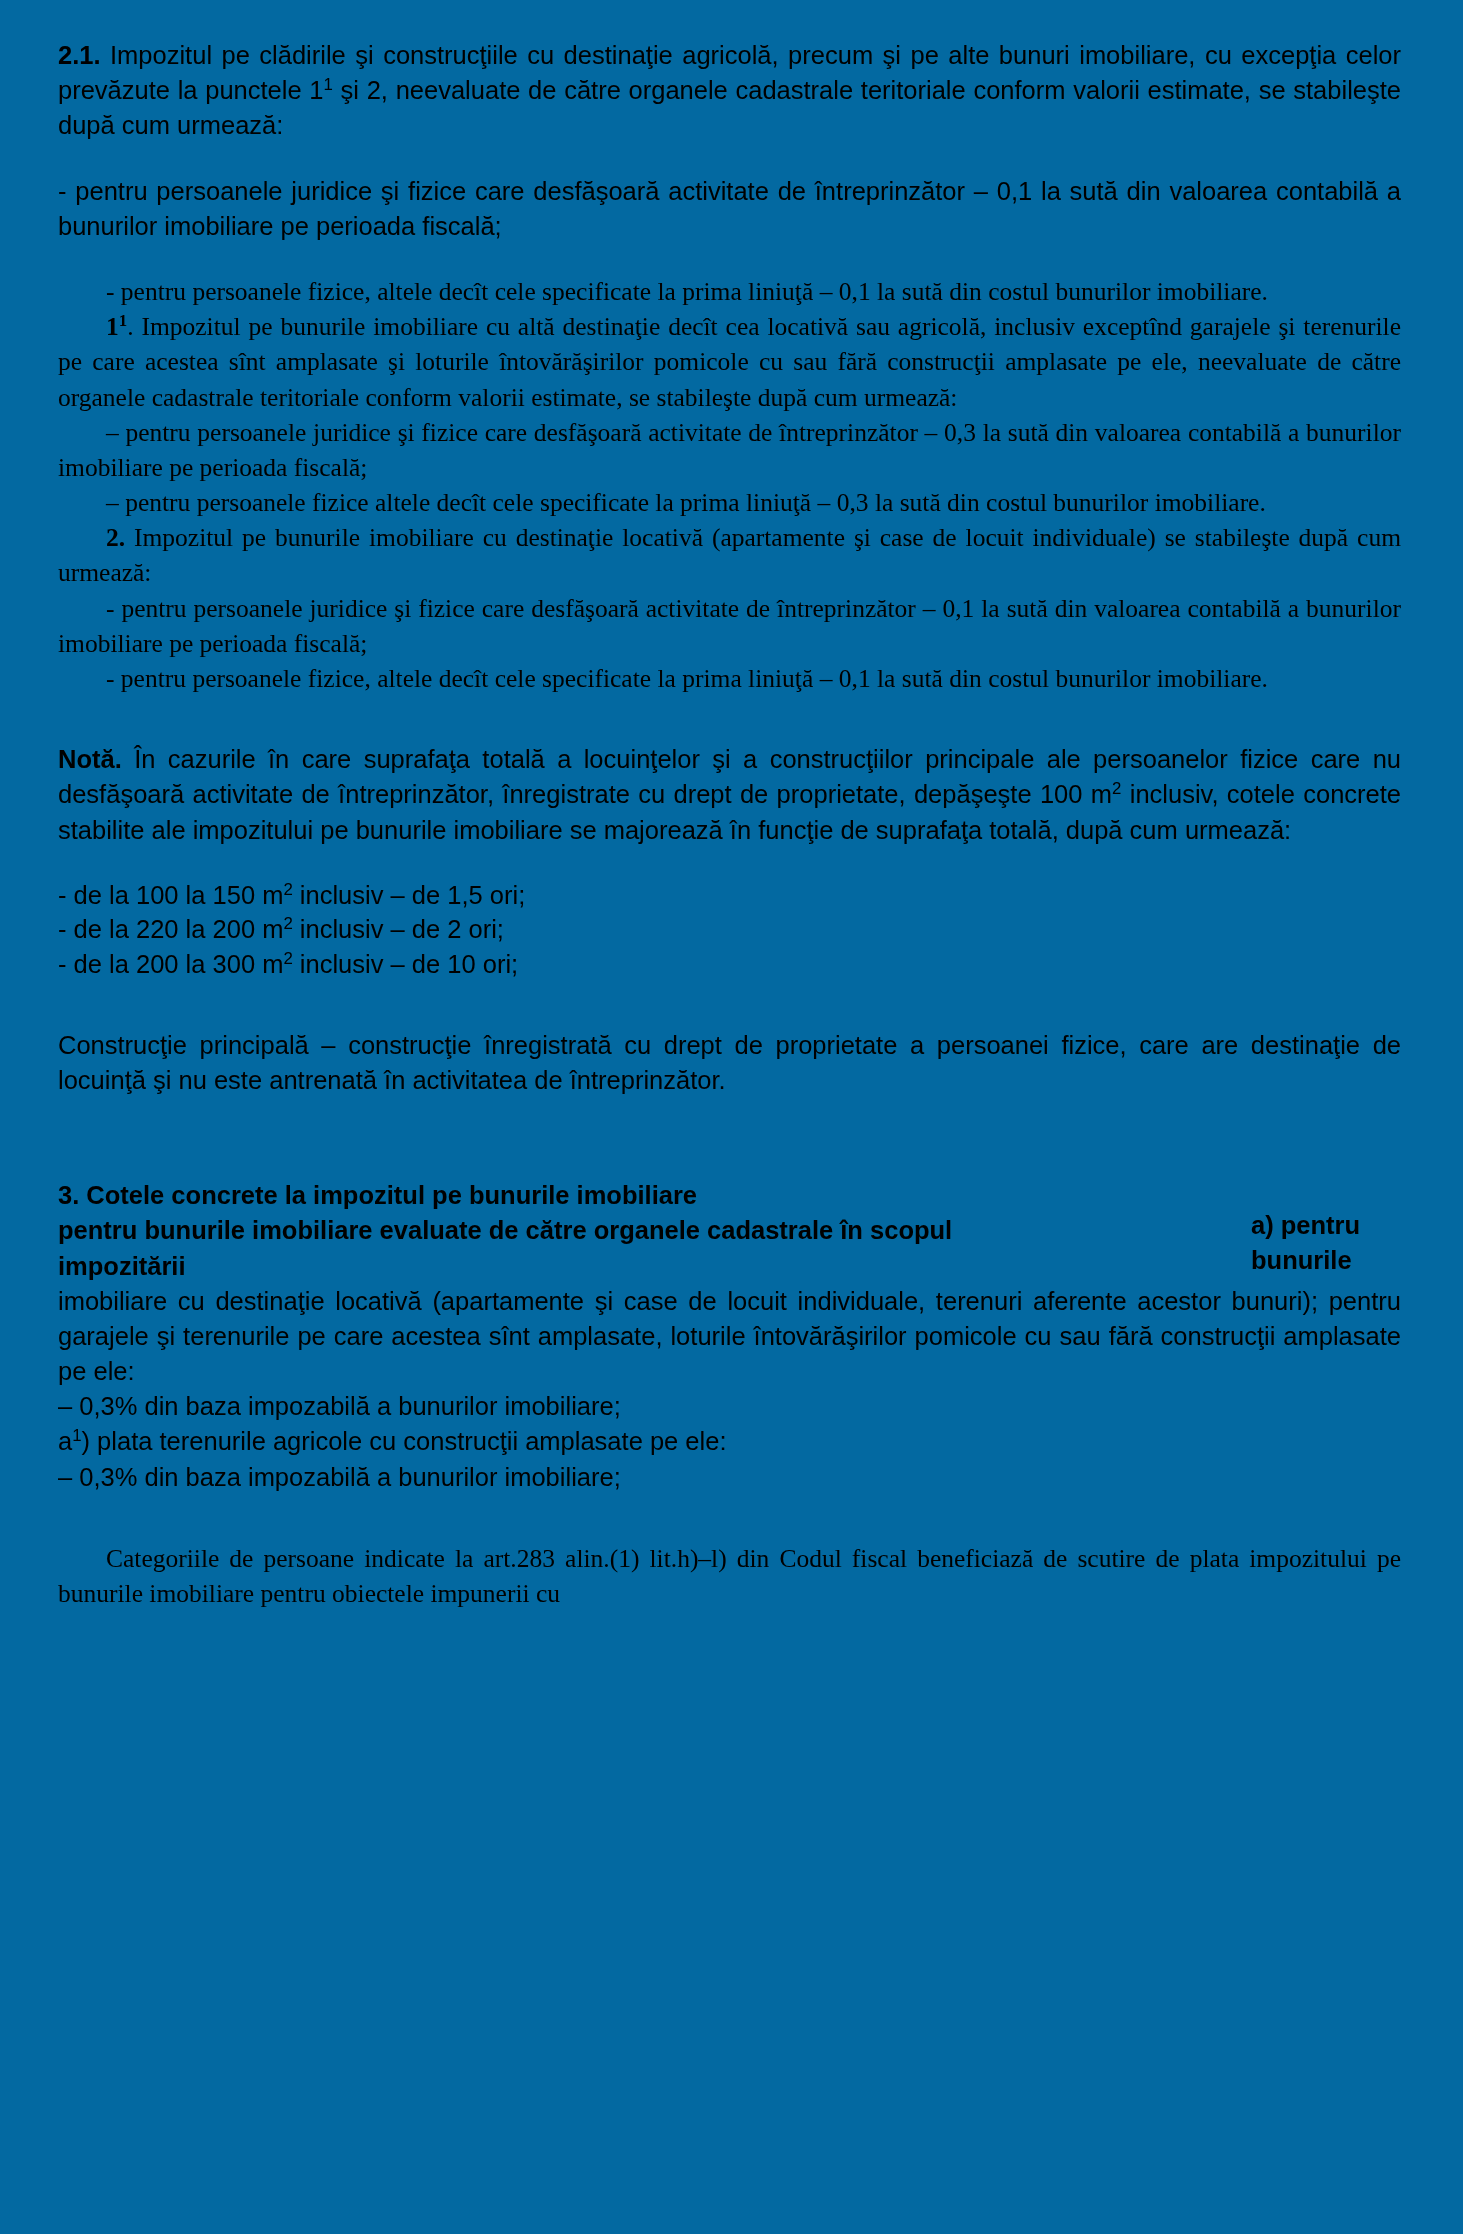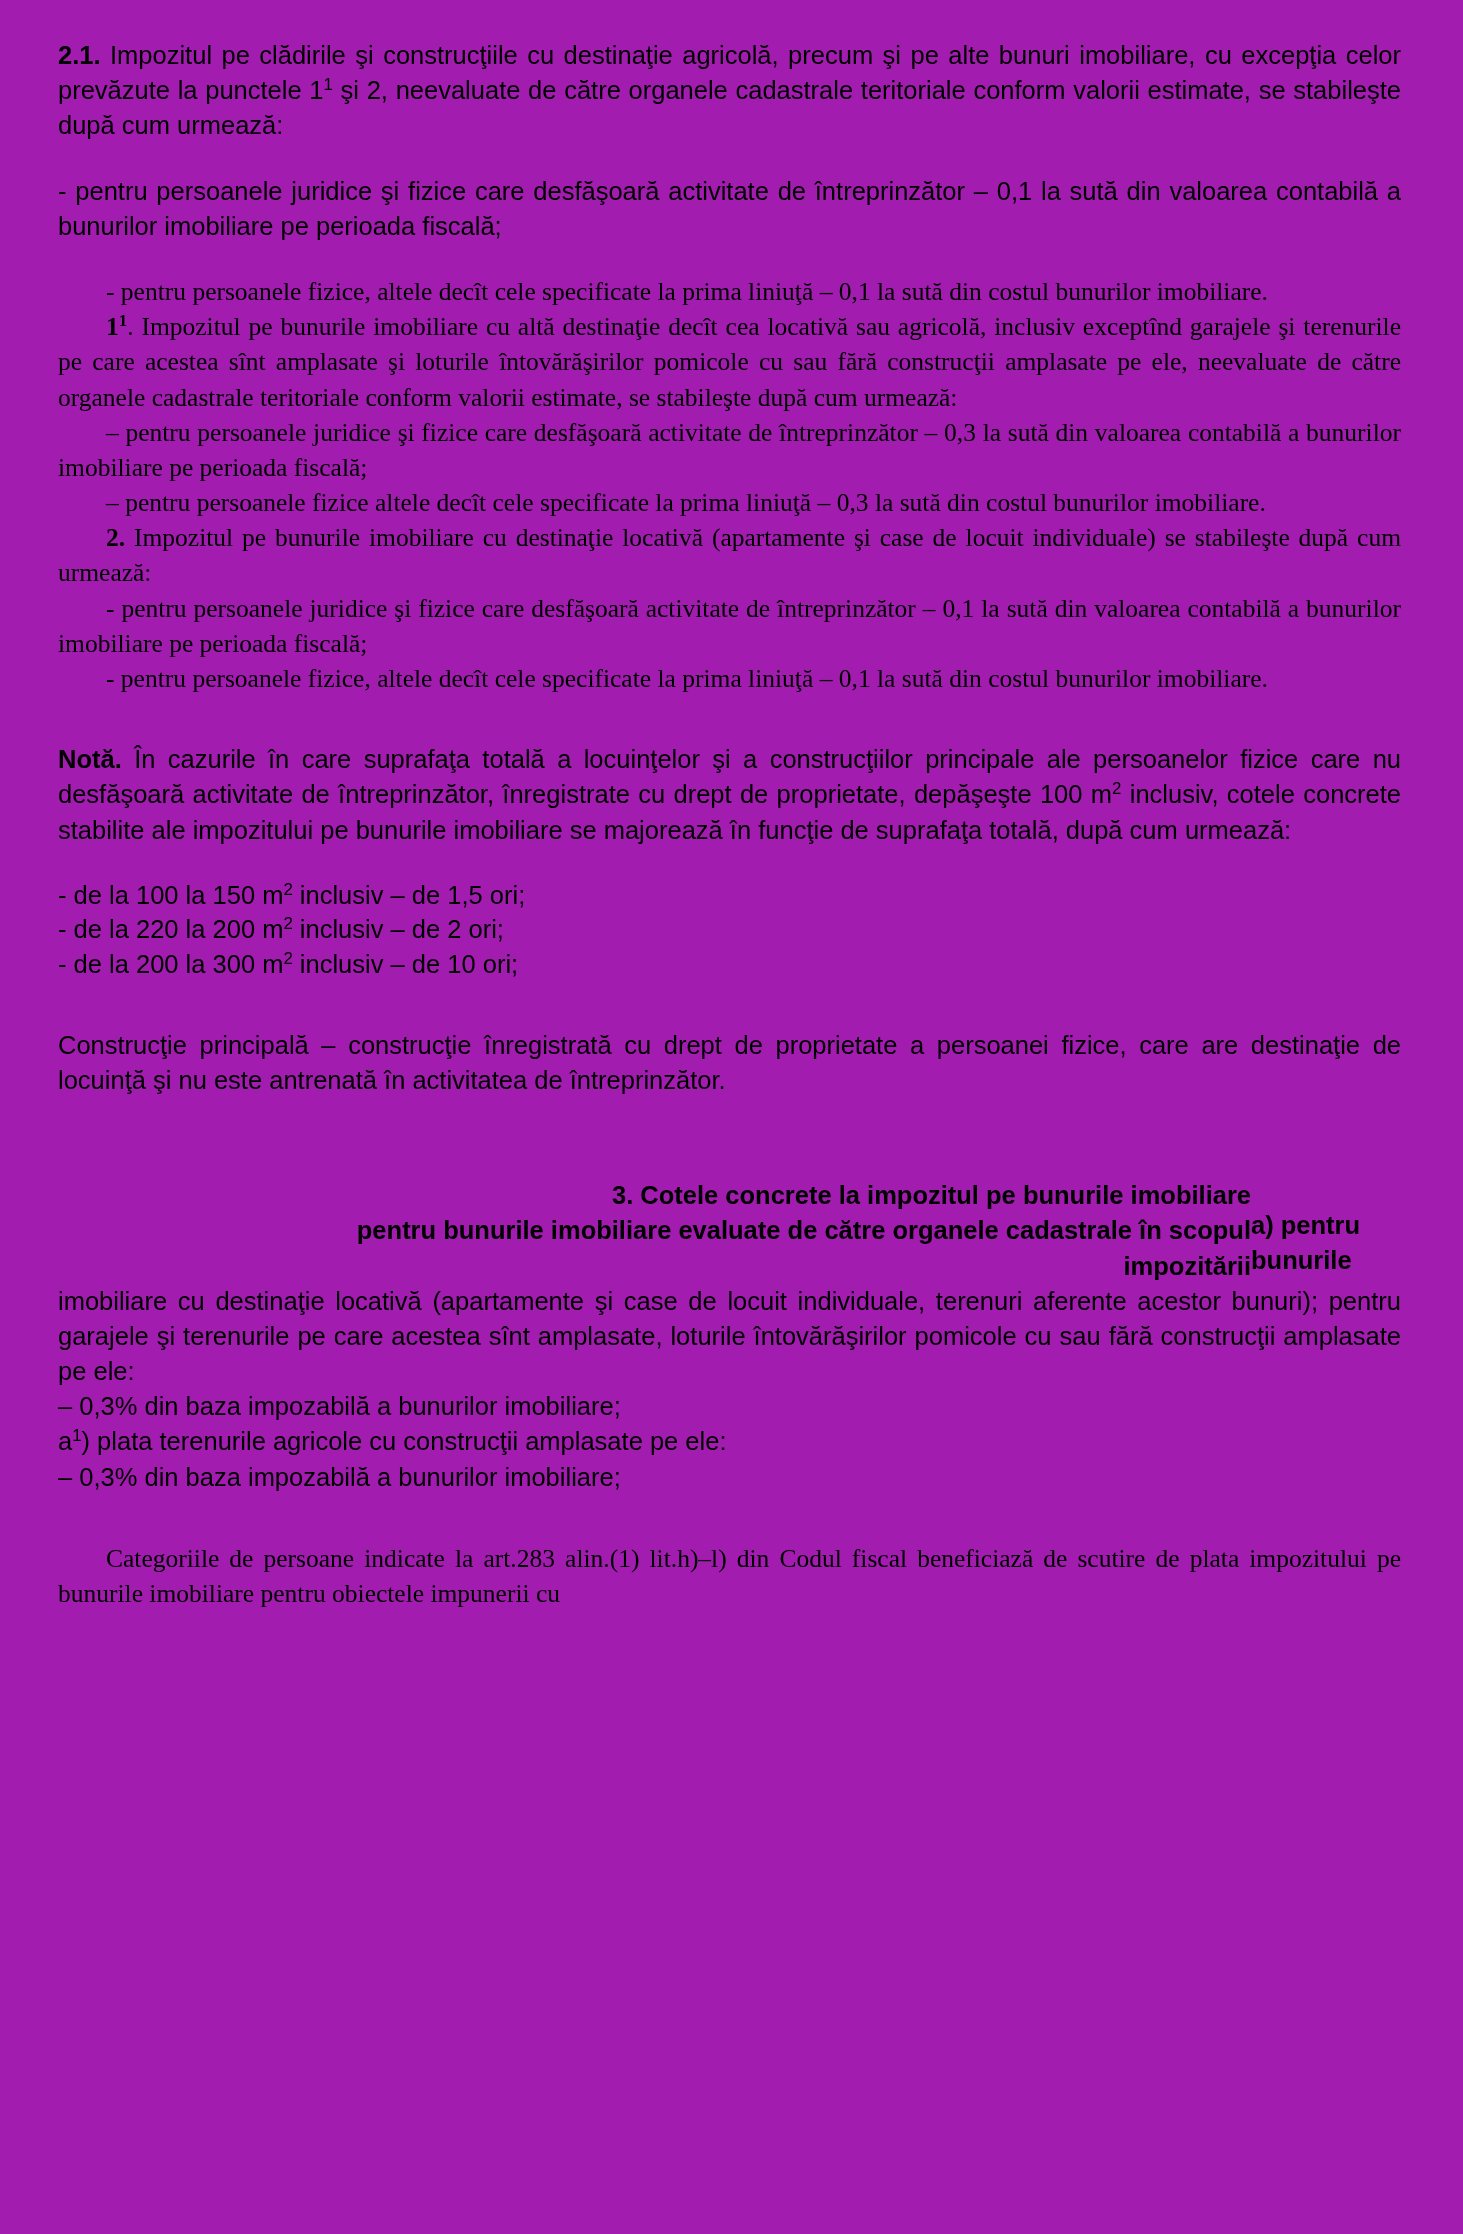--- a/index.html
+++ b/index.html
@@ -11,41 +11,41 @@
     width: 1463px;
     min-height: 2234px;
     font-family: "Liberation Sans", sans-serif;
     color: #000000;
   }
   .page {
     width: 1463px;
     min-height: 2234px;
     box-sizing: border-box;
     padding: 38px 62px 0 58px;
-    background: #a21caf;
+    background: #0369a1;
   }
   p {
     margin: 0;
     font-size: 25.5px;
     line-height: 1.38;
   }
   .gap-md { height: 30px; }
   .gap-lg { height: 46px; }
   .gap-xl { height: 80px; }
   .just { text-align: justify; text-align-last: left; }
   .just-ind { text-align: justify; text-align-last: left; text-indent: 48px; font-family: Liberation Serif, serif; }
   .left { text-align: left; }
   .bold { font-weight: bold; }
   sup {
     font-size: 0.66em;
     vertical-align: super;
     line-height: 0;
   }
   .heading-block {
-    text-align: right;
+    text-align: left;
     font-weight: bold;
     font-size: 25.5px;
     line-height: 1.38;
   }
   .heading-wrap {
     position: relative;
   }
   .heading-float {
     float: right;
     width: 150px;

